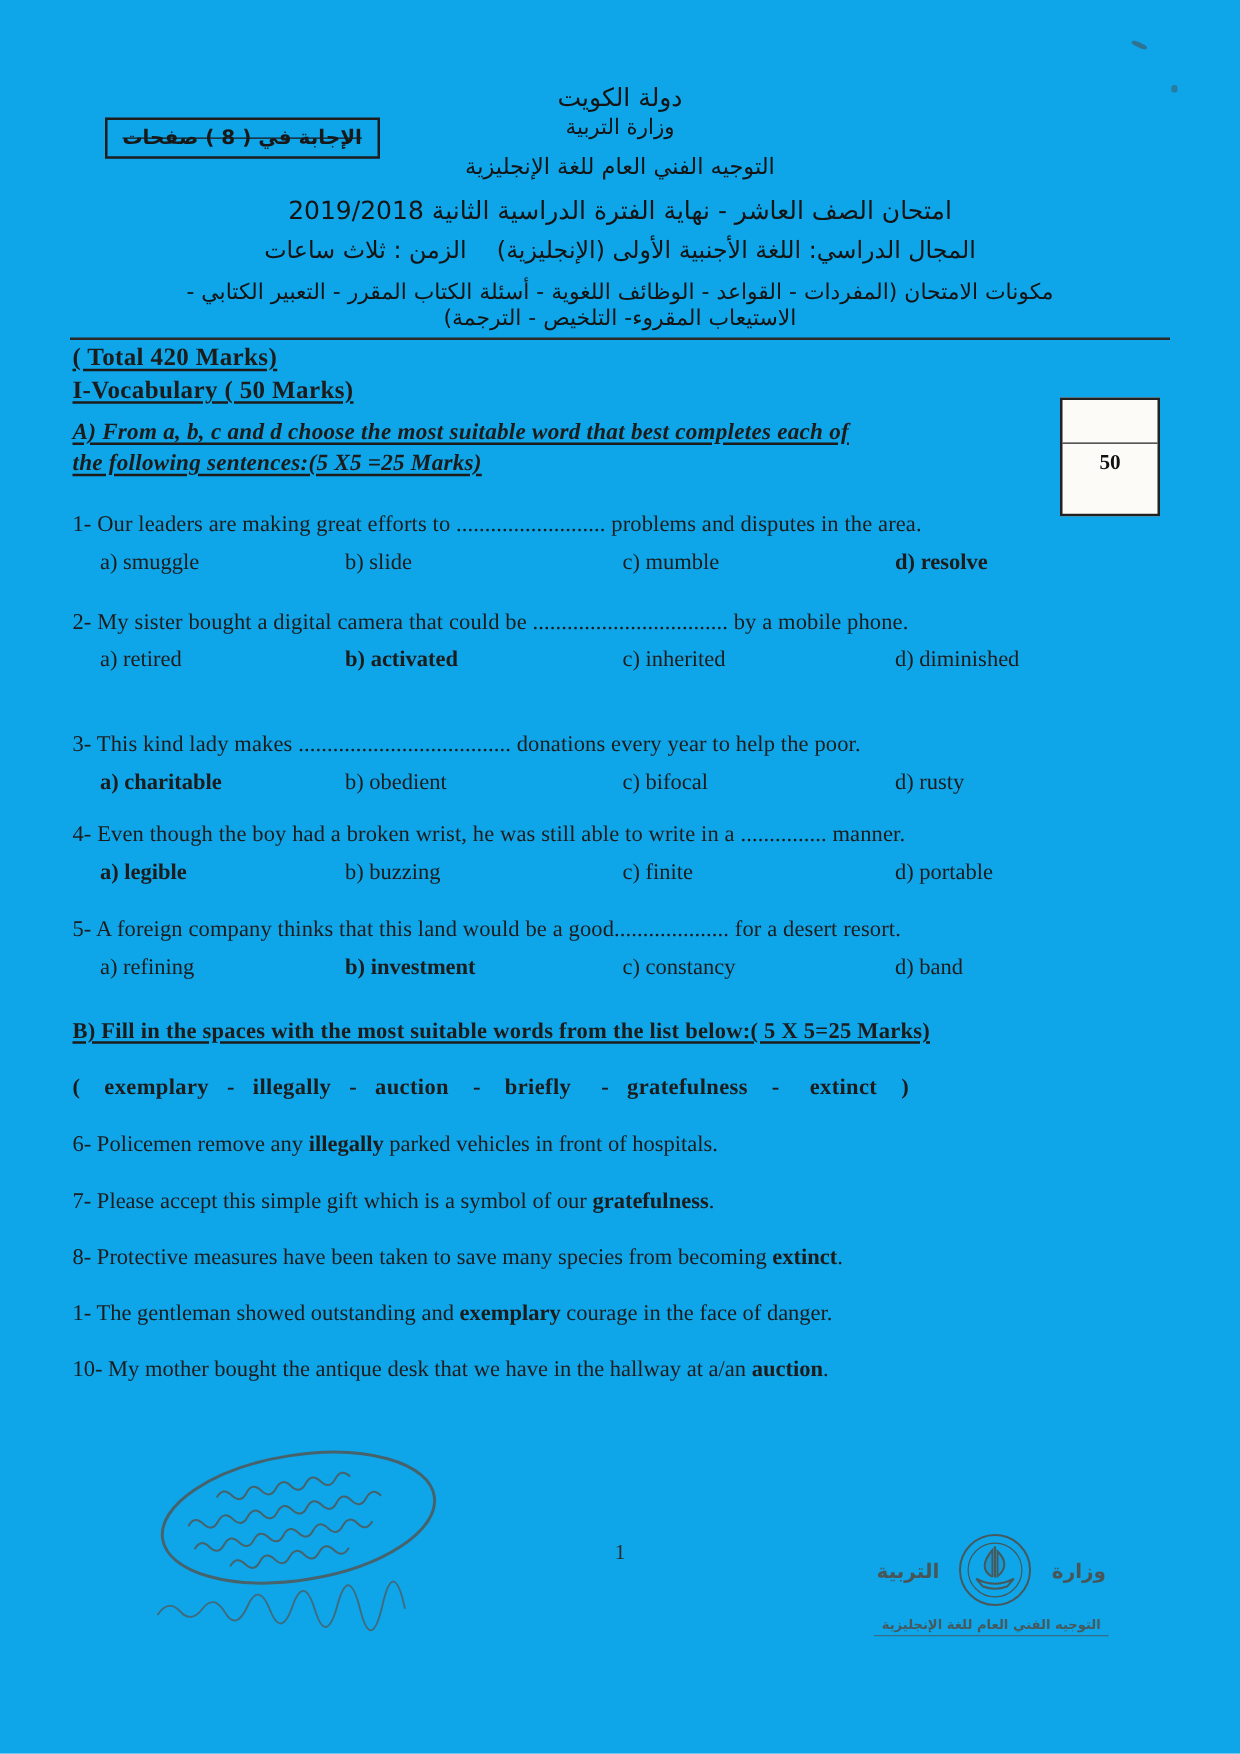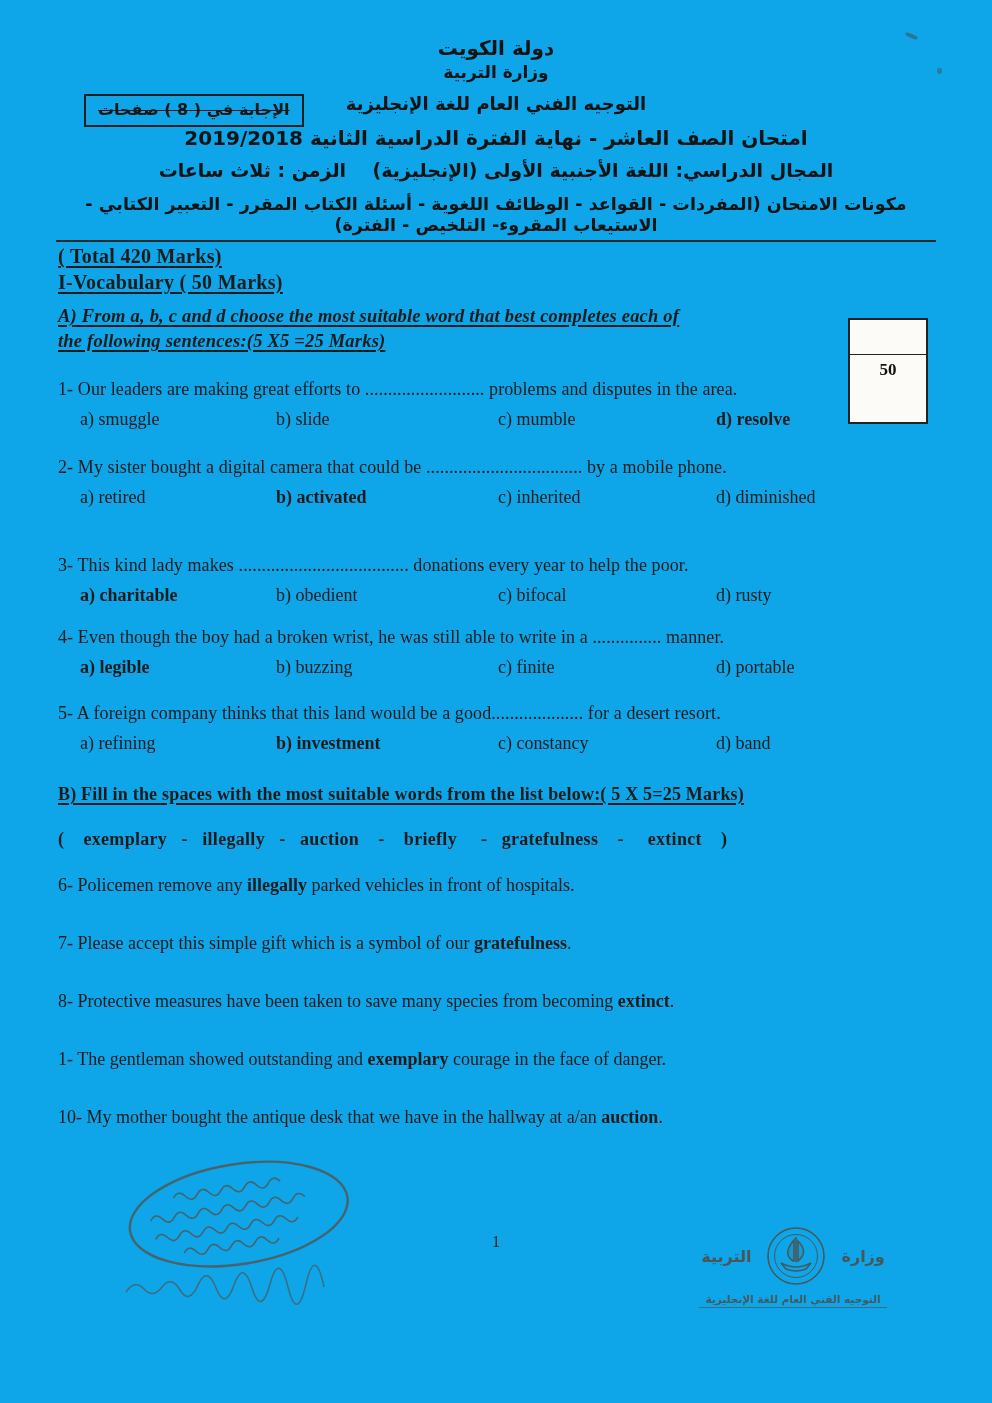--- a/index.html
+++ b/index.html
@@ -24,37 +24,37 @@
     padding: 4px 12px 6px 12px;
     direction: rtl;
     font-family: "DejaVu Sans", sans-serif;
     font-weight: bold; font-size: 16px; color: #181818;
   }
   .answer-box span { text-decoration: line-through; text-decoration-thickness: 1px; }
 
   
   .score-box {
     position: absolute; top: 318px; right: 64px;
-    width: 80px; height: 106px;
+    width: 80px; height: 95px;
     border: 2px solid #222;
     background: #fcfbf8;
   }
   .score-divider { position: absolute; top: 34px; left: 0; right: 0; border-top: 1.5px solid #222; }
   .score-value {
     position: absolute; top: 40px; left: 0; right: 0;
     text-align: center; font-weight: bold; font-size: 17px; color: #111;
   }
 
   
   .header {
-    padding-top: 36px;
+    padding-top: 66px;
     text-align: center;
     direction: rtl;
     font-family: "DejaVu Sans", sans-serif;
-    font-weight: bold;
+    font-weight: normal;
     color: #141414;
   }
   .h-l1 { font-size: 20px; }
   .h-l2 { font-size: 17px; margin-top: 2px; }
   .h-l3 { font-size: 18px; margin-top: 11px; }
   .h-l4 { font-size: 20px; margin-top: 12px; }
   .h-l5 { font-size: 19px; margin-top: 9px; white-space: pre-wrap; }
   .h-l6 { font-size: 17.5px; margin-top: 13px; }
   .h-l7 { font-size: 17.5px; margin-top: 1px; }
   .header-rule { width: 880px; margin: 5px auto 0 auto; border-top: 2px solid #2a2a2a; }
@@ -98,21 +98,21 @@
     margin-top: 30px;
     font-weight: bold; font-size: 18px; letter-spacing: .2px;
   }
   .word-list {
     margin-top: 24px; 
     font-weight: bold; font-size: 18px;
     white-space: pre-wrap; letter-spacing: .3px;
   }
   .sentences { margin-top: 24px; }
   .sentence { font-size: 18px; line-height: 22px; }
-  .sentence + .sentence { margin-top: 36px; }
+  .sentence + .sentence { margin-top: 23px; }
   .sentence b { font-weight: bold; }
 
   .page-number {
     position: absolute; top: 1232px; left: 0; right: 0;
     text-align: center; font-size: 17px; color: #2a2a2a;
   }
 
   
   .stamp-left { position: absolute; left: 112px; top: 1152px; }
 
@@ -144,21 +144,21 @@
     <span>الإجابة في ( 8 ) صفحات</span>
   </div>
 
   <div class="header">
     <div class="h-l1">دولة الكويت</div>
     <div class="h-l2">وزارة التربية</div>
     <div class="h-l3">التوجيه الفني العام للغة الإنجليزية</div>
     <div class="h-l4">امتحان الصف العاشر - نهاية الفترة الدراسية الثانية 2019/2018</div>
     <div class="h-l5">المجال الدراسي: اللغة الأجنبية الأولى (الإنجليزية)    الزمن : ثلاث ساعات</div>
     <div class="h-l6">مكونات الامتحان (المفردات - القواعد - الوظائف اللغوية - أسئلة الكتاب المقرر - التعبير الكتابي -</div>
-    <div class="h-l7">الاستيعاب المقروء- التلخيص - الفترة)</div>
+    <div class="h-l7">الاستيعاب المقروء- التلخيص - الترجمة)</div>
     <div class="header-rule"></div>
   </div>
 
   <div class="score-box">
     <div class="score-divider"></div>
     <div class="score-value">50</div>
   </div>
 
   <div class="content">
 

